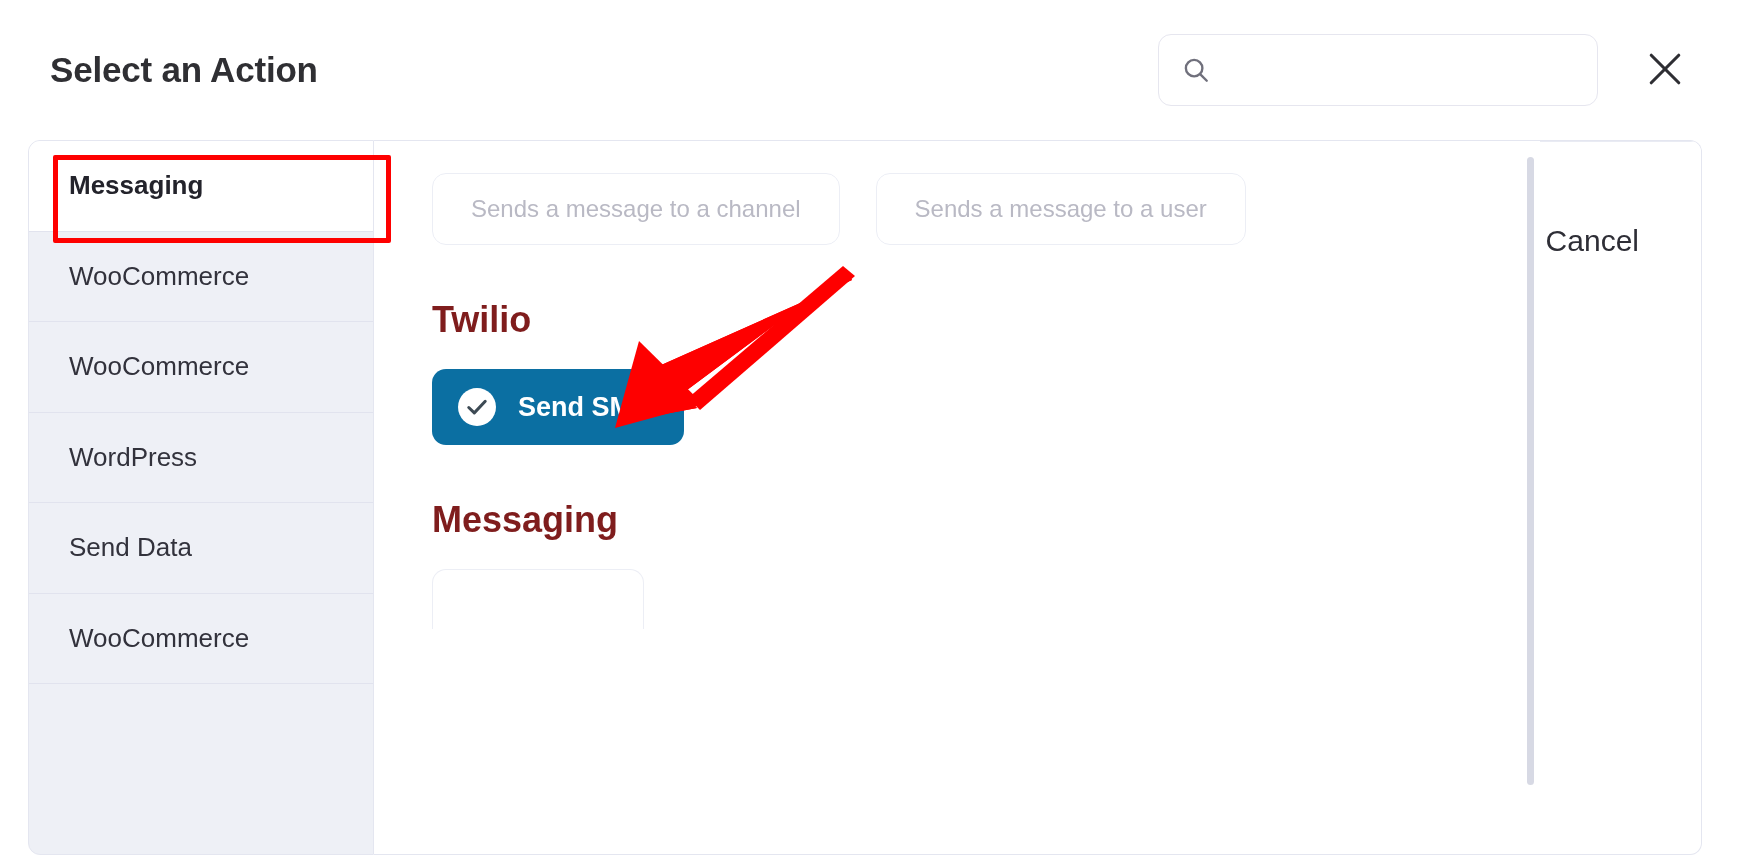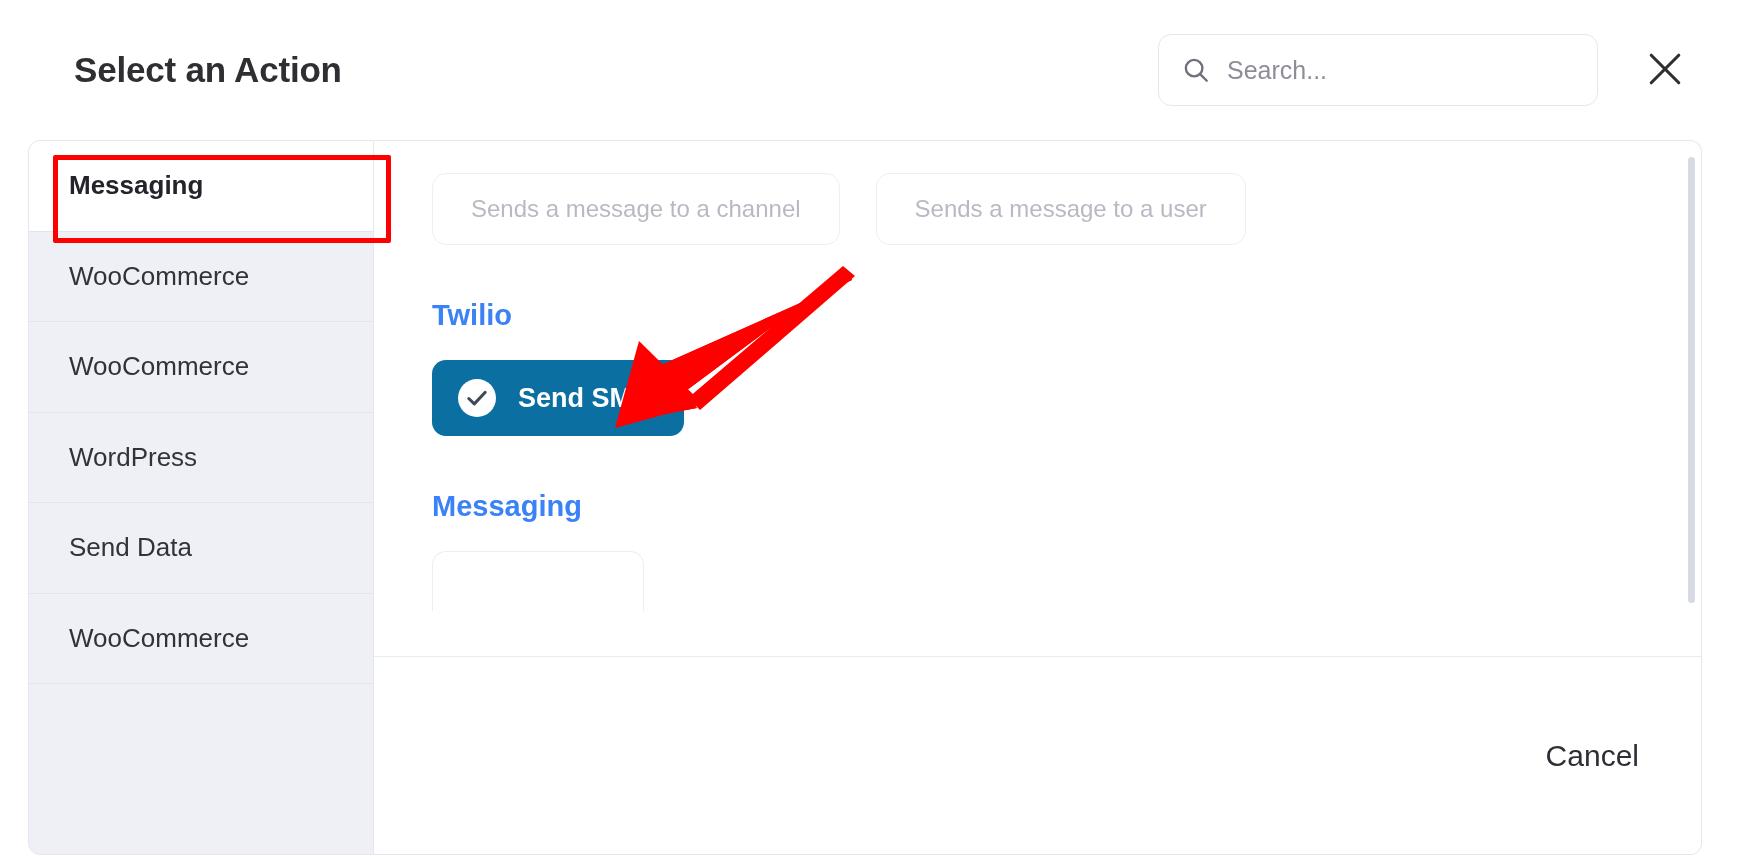--- a/index.html
+++ b/index.html
@@ -22,21 +22,20 @@
   }
 
   
   .modal-header {
     height: 140px;
     flex: 0 0 140px;
     display: flex;
     align-items: center;
     padding: 0 44px 0 50px;
     background: #ffffff;
-    margin-left: 24px;
   }
 
   .modal-title {
     font-size: 35px;
     font-weight: 700;
     color: #2f2f33;
     letter-spacing: -0.2px;
     white-space: nowrap;
   }
 
@@ -131,21 +130,21 @@
     border: 5px solid #fe0000;
     border-radius: 2px;
     pointer-events: none;
     z-index: 40;
   }
 
   
   .content-panel {
     flex: 1 1 auto;
     display: flex;
-    flex-direction: column;
+    flex-direction: row;
     border: 1px solid #e4e6f0;
     border-left: none;
     border-radius: 0 12px 12px 0;
     background: #ffffff;
     min-width: 0;
     overflow: hidden;
   }
 
   .content-scroll {
     flex: 1 1 auto;
@@ -169,23 +168,23 @@
     align-items: center;
     justify-content: center;
     padding: 0 38px;
     font-size: 24px;
     color: #b9b9c4;
     white-space: nowrap;
     cursor: pointer;
   }
 
   .group-title {
-    font-size: 29px;
-    font-weight: 700;
-    color: #3b82f6;
+    font-size: 36px;
+    font-weight: 700;
+    color: #7f1d1d;
     margin: 54px 0 28px 0;
   }
 
   .action-pill {
     display: inline-flex;
     align-items: center;
     gap: 22px;
     height: 76px;
     padding: 0 34px 0 26px;
     background: #0b6fa2;
@@ -292,21 +291,20 @@
 
     <div class="header-spacer"></div>
 
     <div class="search-box">
       <span class="search-icon">
         <svg width="30" height="30" viewBox="0 0 24 24" fill="none" stroke="currentColor" stroke-width="1.9" stroke-linecap="round">
           <circle cx="10.5" cy="10.5" r="6.6"></circle>
           <line x1="15.3" y1="15.3" x2="20.6" y2="20.6"></line>
         </svg>
       </span>
-      <input class="search-input" type="text" value="" placeholder="Search..." style="">
     </div>
 
     <button class="close-button">
       <span>
         <svg width="44" height="44" viewBox="0 0 24 24" fill="none" stroke="currentColor" stroke-width="1.7" stroke-linecap="round">
           <line x1="4.5" y1="4.5" x2="19.5" y2="19.5"></line>
           <line x1="19.5" y1="4.5" x2="4.5" y2="19.5"></line>
         </svg>
       </span>
     </button>

